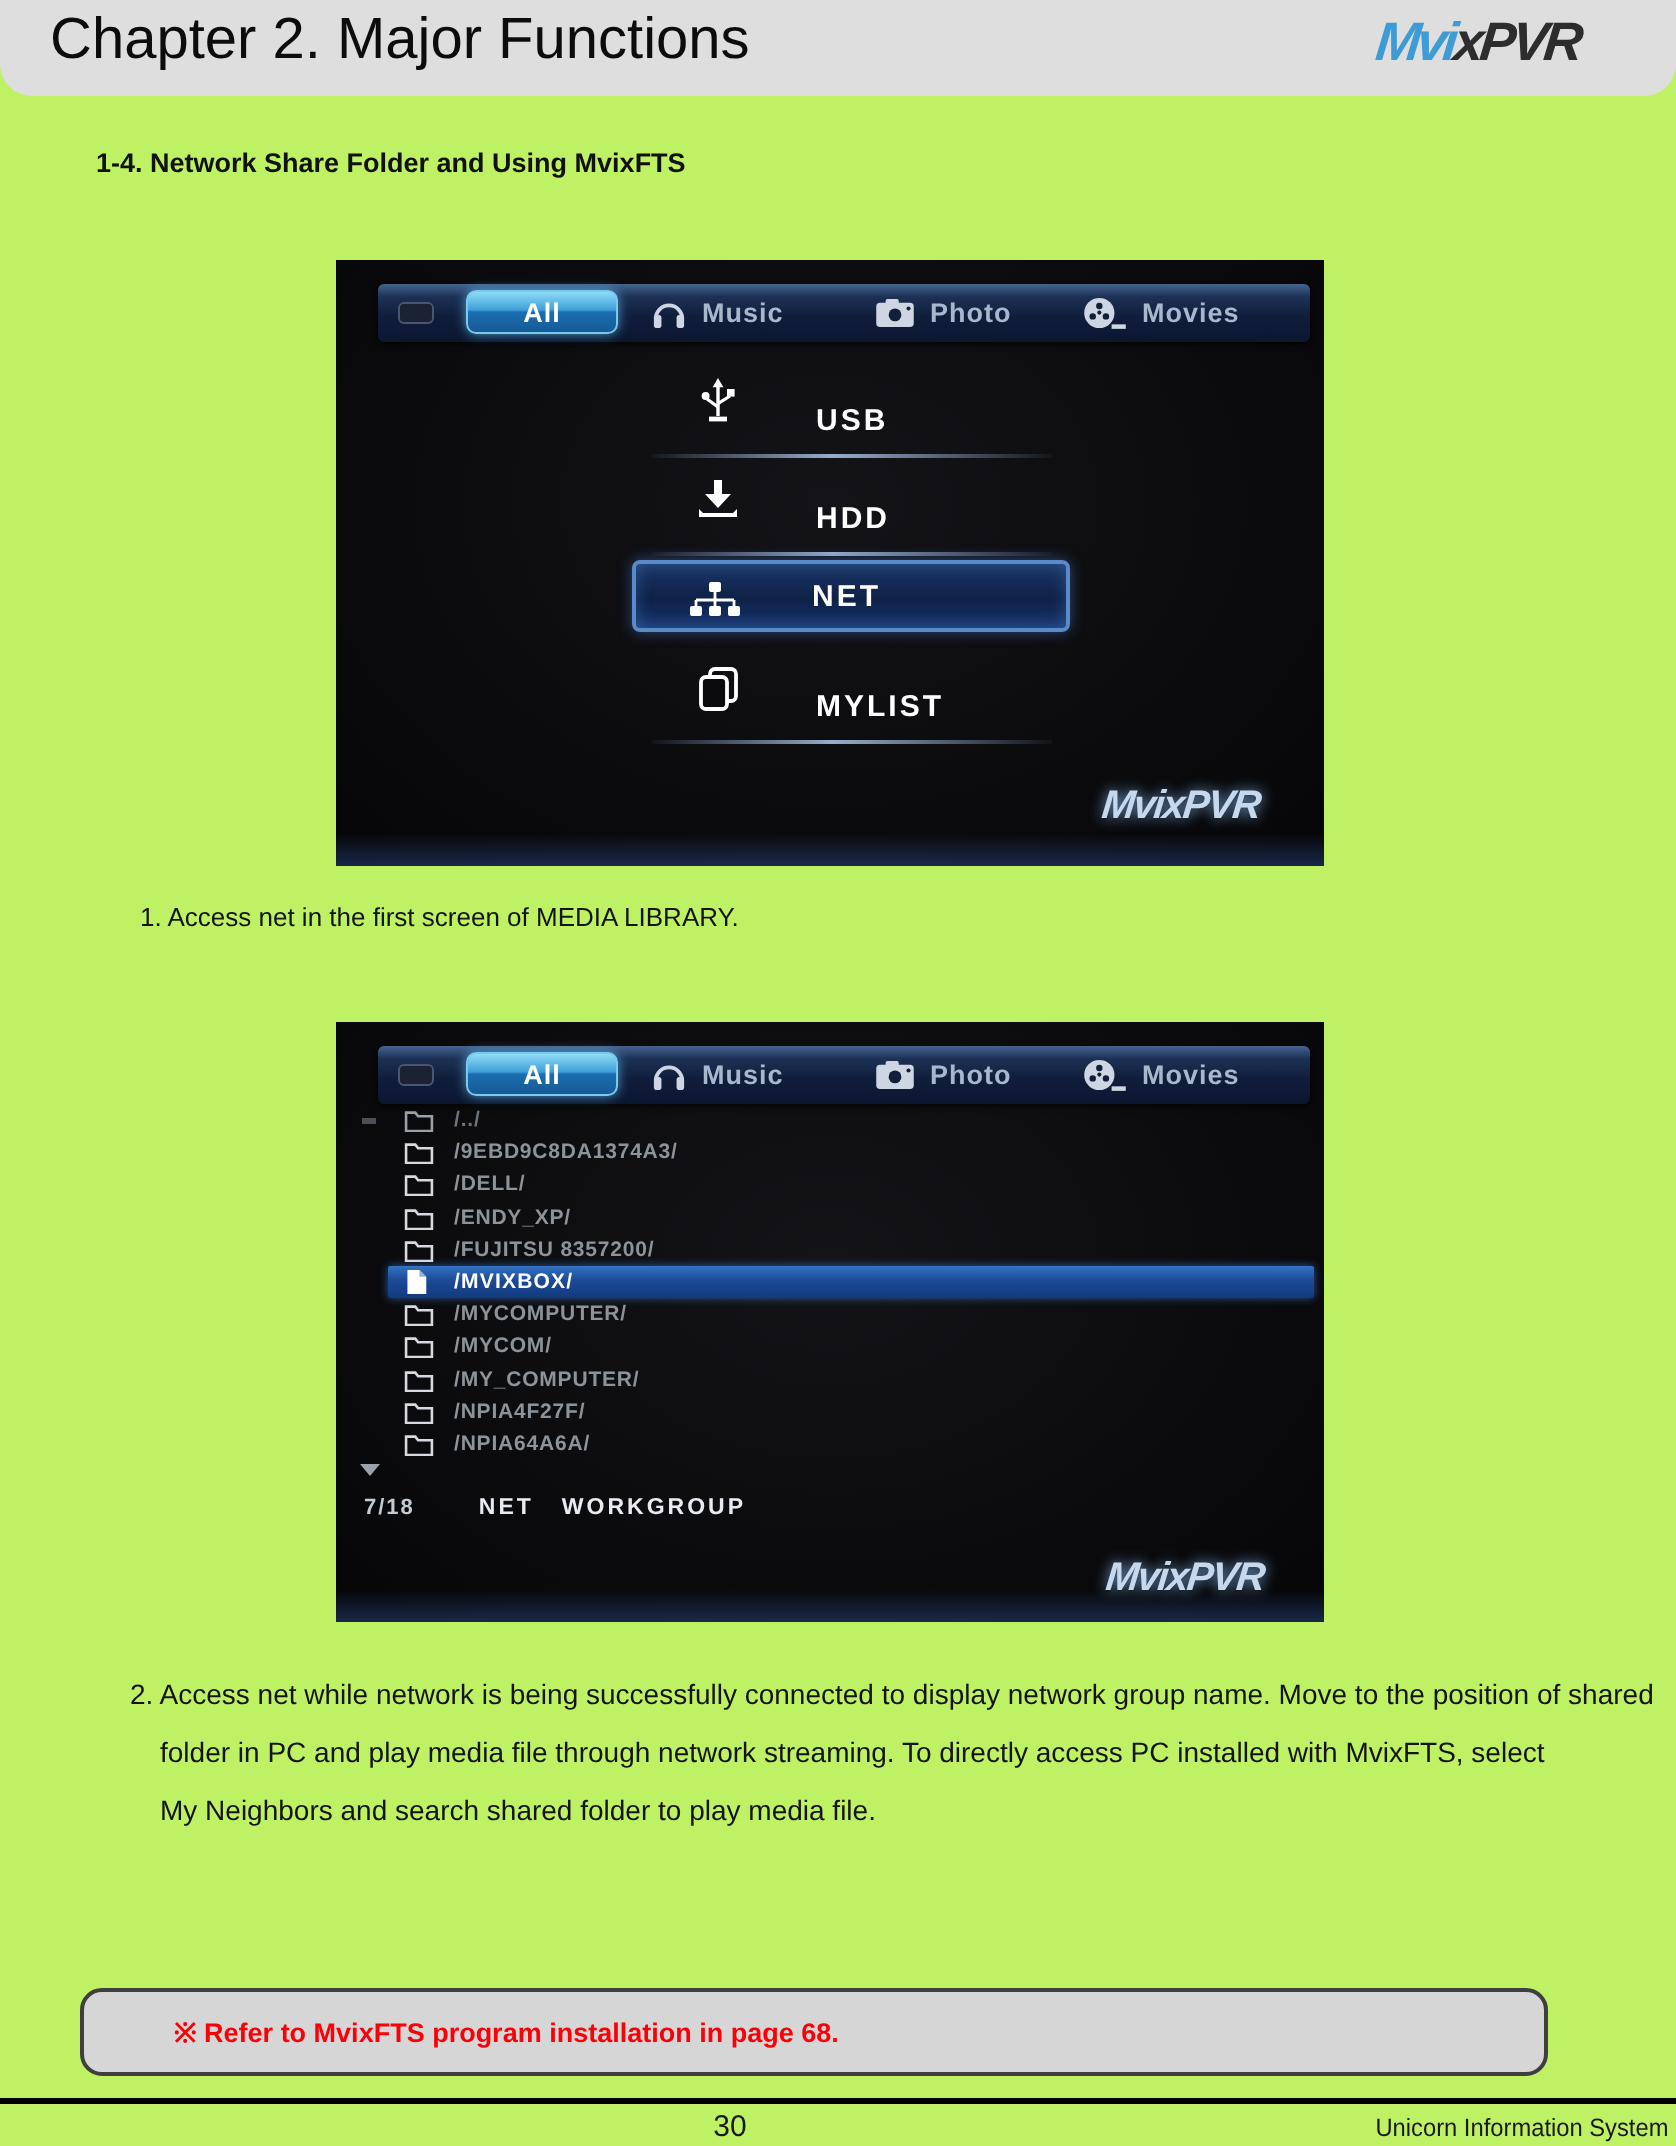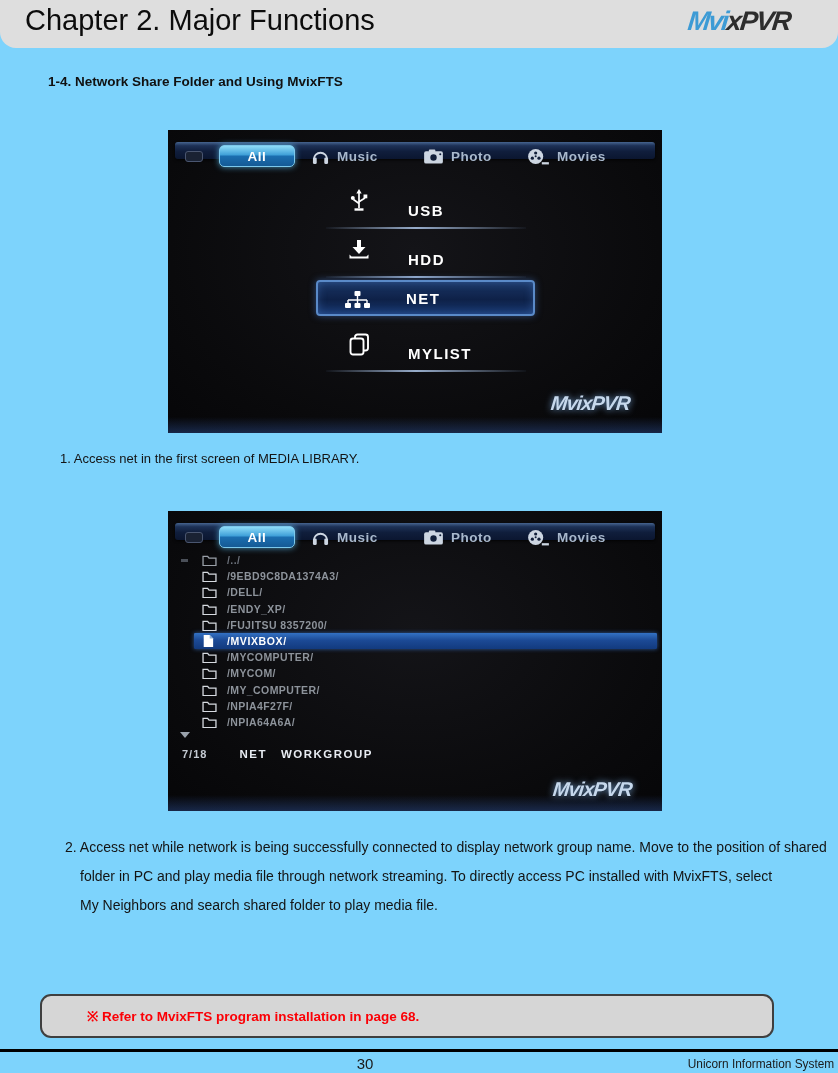--- a/index.html
+++ b/index.html
@@ -1,17 +1,17 @@
 <!DOCTYPE html>
 <html><head>
 <meta charset="utf-8">
 <style>
   * { margin:0; padding:0; box-sizing:border-box; }
   body { background:#fff; }
-  .page { position:relative; width:838px; height:1073px; background:#7dd3fc; overflow:hidden;
+  .page { position:relative; width:838px; height:1073px; background:#bef264; overflow:hidden;
           font-family:"Liberation Sans", sans-serif; }
 
   
   .header { position:absolute; left:0; top:0; width:838px; height:48px; background:#dedede;
             border-radius:0 0 16px 16px; }
   .chapter-title { position:absolute; left:25px; top:4px; font-size:29px; color:#0c0c0c; letter-spacing:0px; }
   .brand-logo { position:absolute; right:48px; top:6px; font-size:27px; font-weight:bold; font-style:italic;
                 letter-spacing:-2px; transform:skewX(-6deg); }
   .brand-logo .lb { color:#3d9bd5; }
   .brand-logo .ld { color:#2d2d2d; }
@@ -19,21 +19,21 @@
   .section-title { position:absolute; left:48px; top:74px; font-size:13.5px; font-weight:bold; color:#111; }
 
   
   .tv { position:absolute; left:168px; width:494px; background:radial-gradient(ellipse at 50% 40%, #141418 0%, #0a0a0c 70%, #060608 100%); overflow:hidden; }
   .tv1 { top:130px; height:303px; }
   .tv2 { top:511px; height:300px; }
   .tv-floor { position:absolute; left:0; right:0; bottom:0; height:16px;
               background:linear-gradient(180deg, rgba(30,55,110,0) 0%, rgba(45,80,150,0.45) 100%); }
 
   
-  .tabbar { position:absolute; left:7px; right:7px; top:12px; height:17px; border-radius:3px;
+  .tabbar { position:absolute; left:21px; right:7px; top:12px; height:29px; border-radius:3px;
             background:linear-gradient(180deg,#46648f 0%, #1d3156 22%, #101e3c 55%, #0b1630 100%);
             box-shadow:0 1px 3px rgba(0,0,0,.8);text-decoration:underline; }
   .tab-src-icon { position:absolute; left:10px; top:9px; width:18px; height:11px; border-radius:3px;
                   background:#1a2233; border:1px solid #4a5670; }
   .tab { position:absolute; top:0; height:29px; display:flex; align-items:center; gap:7px; }
   .tab-all { left:44px; top:3px; height:22px; width:76px; justify-content:center;
              background:linear-gradient(180deg,#8edcf8 0%, #3e9fd8 45%, #1b6eb0 50%, #155a95 100%);
              border:1px solid #7cc8ec; border-radius:5px; box-shadow:0 0 6px rgba(90,185,234,.8); }
   .tab-all .tab-label { color:#fff; }
   .tab-music { left:136px; } .tab-photo { left:248px; } .tab-movies { left:352px; }
@@ -68,21 +68,21 @@
   .frow.selected .f-name { color:#ffffff; letter-spacing:.6px; }
   .scroll-up { position:absolute; left:13px; top:48px; width:7px; height:3px; background:#4a4f58; }
   .scroll-down { position:absolute; left:12px; top:221px; width:0; height:0;
                  border-left:5px solid transparent; border-right:5px solid transparent; border-top:6px solid #9aa2ac; }
   .statusbar { position:absolute; left:14px; top:237px; display:flex; align-items:center; }
   .status-pos { font-size:11px; font-weight:bold; color:#c4cad2; letter-spacing:1px; }
   .status-net { margin-left:32px; font-size:11.5px; font-weight:bold; color:#e8ecf2; letter-spacing:1.5px; }
   .status-group { margin-left:14px; font-size:11.5px; font-weight:bold; color:#e8ecf2; letter-spacing:1.5px; }
 
   
-  .caption1 { position:absolute; left:60px; top:451px; font-size:13px; color:#141414; }
+  .caption1 { position:absolute; left:70px; top:451px; font-size:13px; color:#141414; }
   .caption2 { position:absolute; left:65px; top:839px; font-size:14px; color:#141414; }
   .caption2 .cl { height:29px; }
   .caption2 .indent { padding-left:15px; }
 
   
   .note-box { position:absolute; left:40px; top:994px; width:734px; height:44px; background:#d6d6d6;
               border:2px solid #3f3f3f; border-radius:11px; display:flex; align-items:center; }
   .note-text { margin-left:45px; font-size:13.5px; font-weight:bold; color:#fb0006; }
 
   

